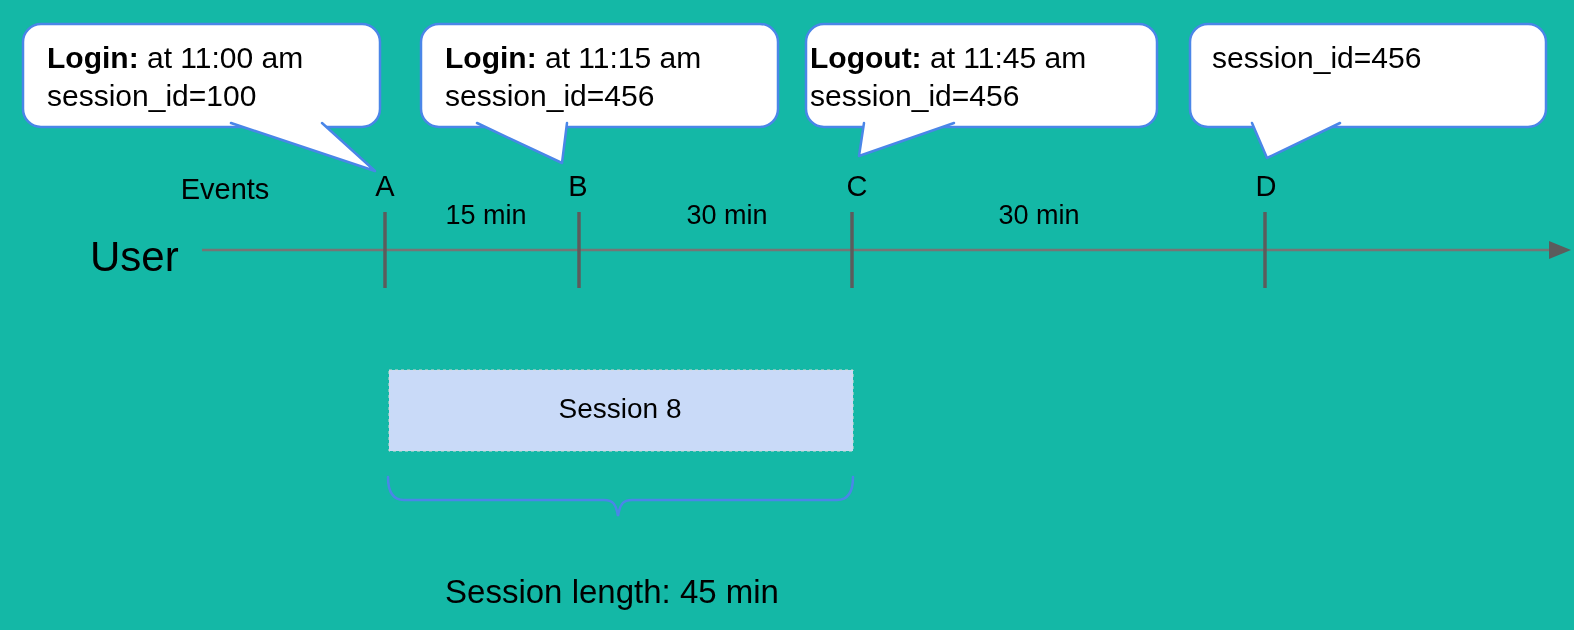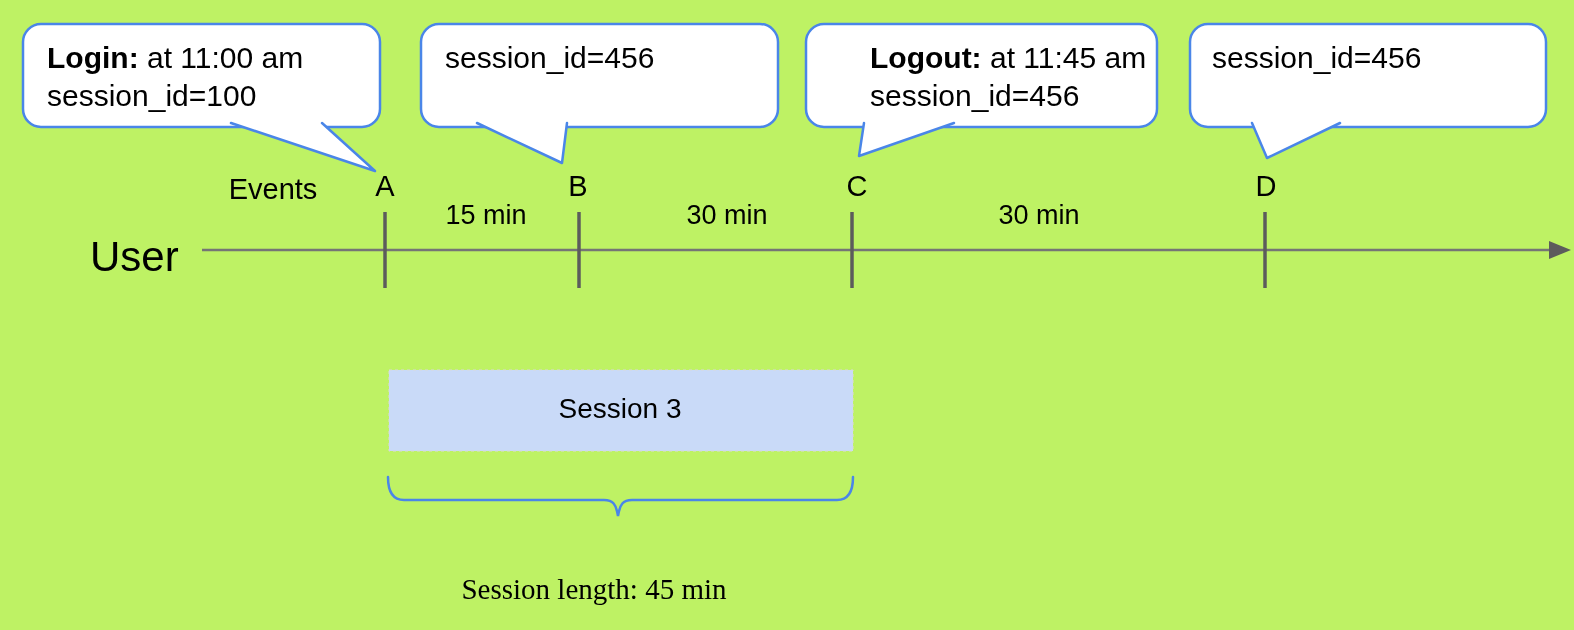--- a/index.html
+++ b/index.html
@@ -1,20 +1,20 @@
 <!DOCTYPE html>
 <html style="--accent-blue: #4a86e8; --session-fill: #c9daf8; --timeline-gray: #757575; --tick-gray: #5c5c5c; --text-black: #000000;"><head>
 <meta charset="utf-8">
 <style>
   html, body { margin: 0; padding: 0; background: #ffffff; }
   #canvas {
     position: relative;
     width: 1574px;
     height: 630px;
-    background: #bef264;
+    background: #14b8a6;
     font-family: "Liberation Sans", sans-serif;
     color: var(--text-black, #000);
     overflow: hidden;
   }
   #shapes { position: absolute; left: 0; top: 0; }
 
   
   .bubble       { fill: #ffffff; stroke: var(--accent-blue, #4a86e8); stroke-width: 2.5; }
   .bubble-tail  { fill: #ffffff; stroke: var(--accent-blue, #4a86e8); stroke-width: 2.5;
                   stroke-linejoin: round; stroke-linecap: round; }
@@ -24,26 +24,26 @@
   .session-rect { fill: var(--session-fill, #c9daf8); stroke: #d9d9d9; stroke-width: 1;
                   stroke-dasharray: 3 3; }
   .brace        { fill: none; stroke: var(--accent-blue, #4a86e8); stroke-width: 2.5;
                   stroke-linecap: round; }
 
   
   .abs { position: absolute; white-space: nowrap; }
   .callout-text { font-size: 30px; line-height: 38px; top: 39px; }
   .callout-text b { font-weight: bold; }
   .lbl { line-height: 1; }
-  .events-label  { font-size: 29px; top: 175px; left: 225px; transform: translateX(-50%); margin-left: 48px; }
+  .events-label  { font-size: 29px; top: 175px; left: 225px; transform: translateX(-50%); }
   .user-label    { font-size: 42px; top: 236px; left: 90px; }
   .marker        { font-size: 29px; top: 172px; transform: translateX(-50%); }
   .interval      { font-size: 27px; top: 202px; transform: translateX(-50%); text-align: right; }
   .session-label { font-size: 28px; top: 395px; left: 620px; transform: translateX(-50%); }
-  .length-label  { font-size: 29px; top: 575px; left: 594px; transform: translateX(-50%); font-family: Liberation Serif, serif; }
+  .length-label  { font-size: 33px; top: 575px; left: 612px; transform: translateX(-50%); }
 </style>
 </head>
 <body>
 
 <div id="canvas">
 
   <svg id="shapes" width="1574" height="630" viewBox="0 0 1574 630">
 
     <rect class="bubble" x="23" y="24" width="357" height="103" rx="18" ry="18"></rect>
     <rect class="bubble" x="421" y="24" width="357" height="103" rx="18" ry="18"></rect>
@@ -68,40 +68,41 @@
     <path class="brace" d="M 388,477 C 388,491 392,500 404,500 L 604,500 C 613,500 616,504 618,516
              C 620,504 623,500 632,500 L 837,500 C 849,500 853,491 853,477"></path>
   </svg>
 
   <div class="abs callout-text" style="left:47px">
     <div><b>Login:</b> <span>at 11:00 am</span></div>
     <div>session_id=100</div>
   </div>
 
   <div class="abs callout-text" style="left:445px">
+    <div><b>Login:</b> <span>at 11:15 am</span></div>
     <div>session_id=456</div>
   </div>
 
-  <div class="abs callout-text" style="left:870px">
+  <div class="abs callout-text" style="left:810px">
     <div><b>Logout:</b> <span>at 11:45 am</span></div>
     <div>session_id=456</div>
   </div>
 
   <div class="abs callout-text" style="left:1212px">
     <div>session_id=456</div>
   </div>
 
   <div class="abs lbl events-label">Events</div>
   <div class="abs lbl user-label">User</div>
 
   <div class="abs lbl marker" style="left:385px">A</div>
   <div class="abs lbl marker" style="left:578px">B</div>
   <div class="abs lbl marker" style="left:857px">C</div>
   <div class="abs lbl marker" style="left:1266px">D</div>
 
   <div class="abs lbl interval" style="left:486px">15 min</div>
   <div class="abs lbl interval" style="left:727px">30 min</div>
   <div class="abs lbl interval" style="left:1039px">30 min</div>
 
-  <div class="abs lbl session-label">Session 3</div>
+  <div class="abs lbl session-label">Session 8</div>
   <div class="abs lbl length-label">Session length: 45 min</div>
 
 </div>
 
 </body></html>

